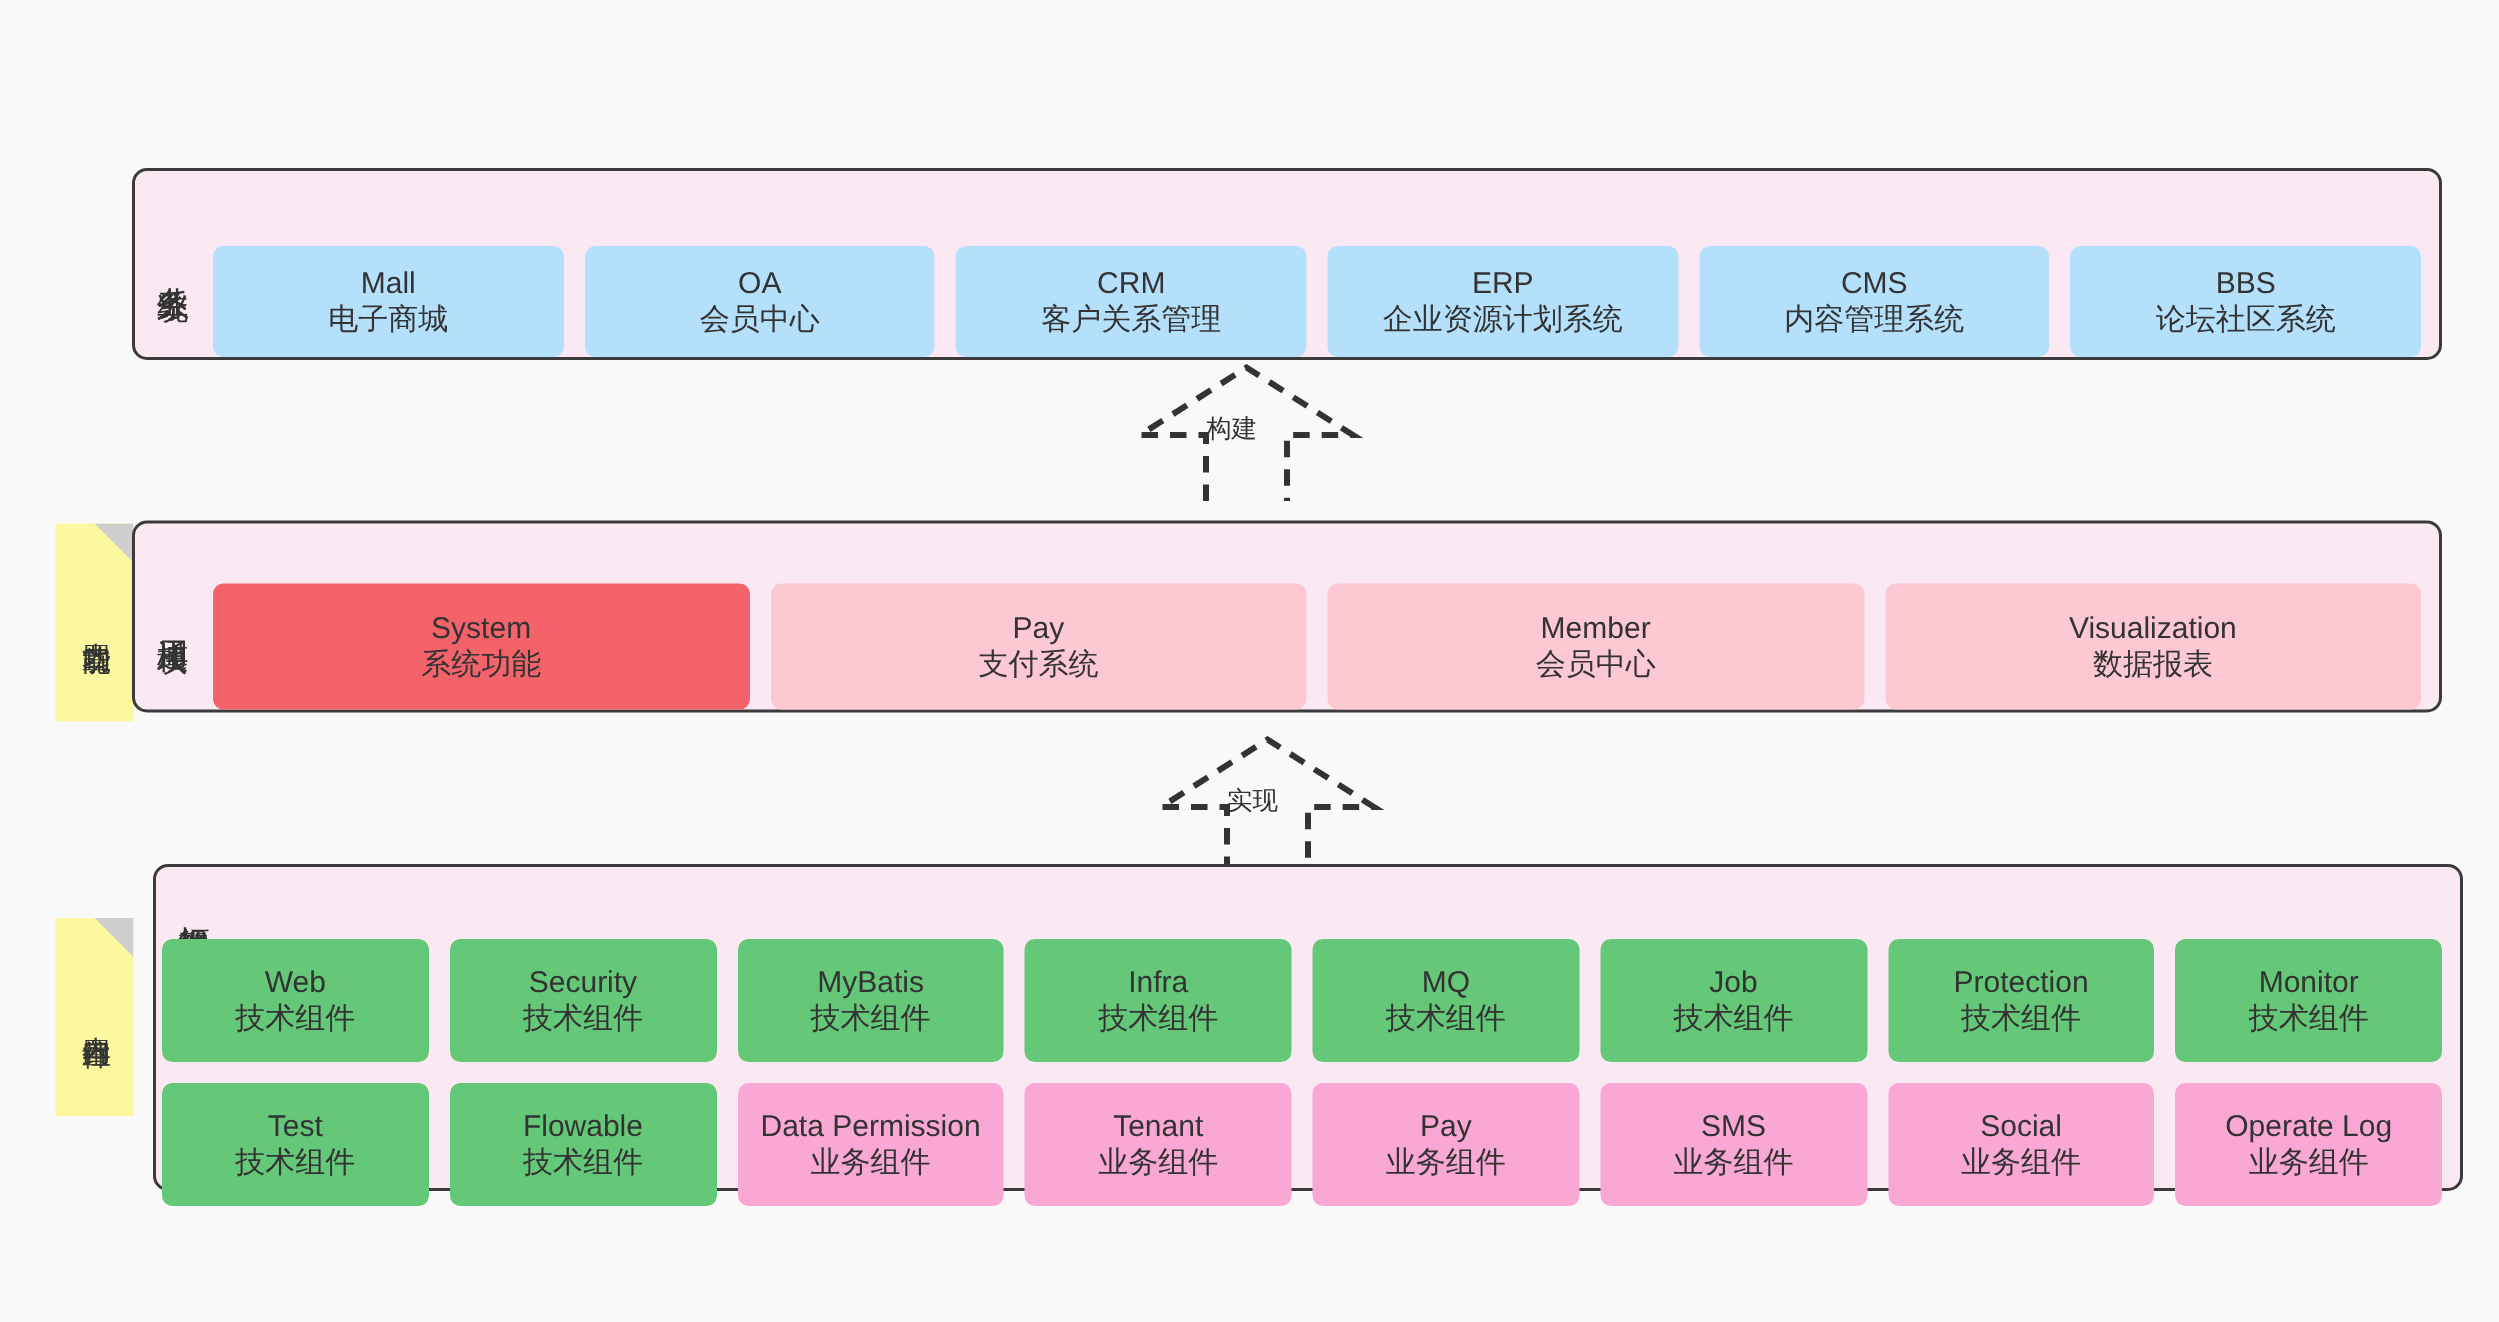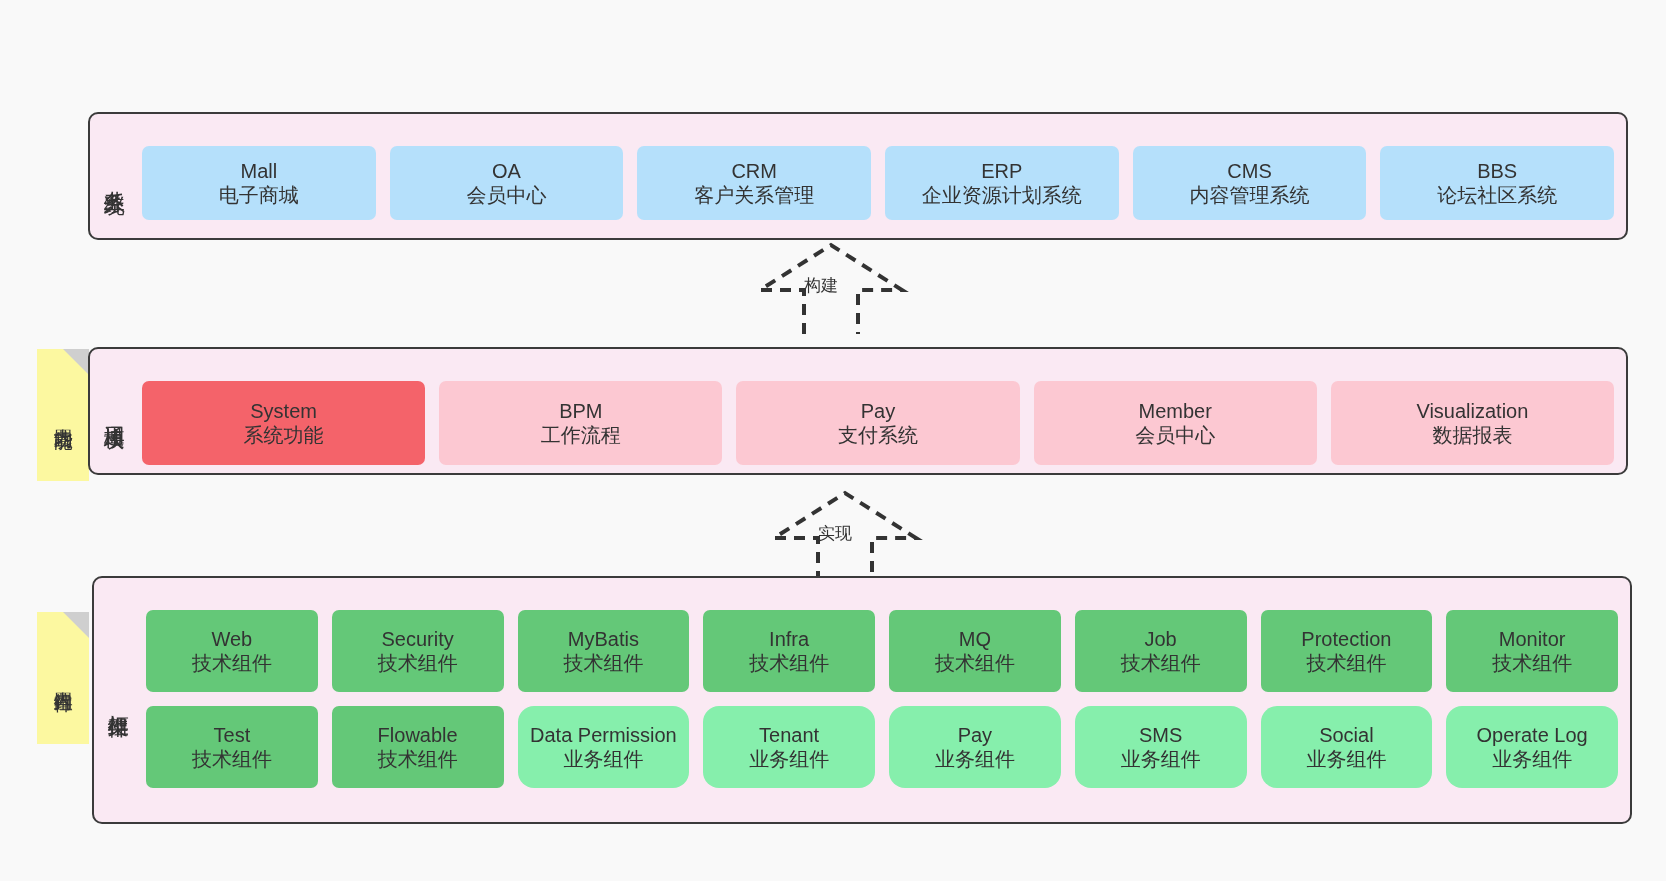--- a/index.html
+++ b/index.html
@@ -35,25 +35,24 @@
     color:#333;
     writing-mode:vertical-rl;
     text-orientation:upright;
     white-space:nowrap;
     user-select:none;
   }
   .band-body{
     flex:1 1 auto;
     display:flex;
     flex-direction:column;
-    justify-content:flex-start;
+    justify-content:flex-end;
     gap:14px;
     padding:0 12px 0 4px;
     box-sizing:border-box;
-    margin-top:32px;
   }
   .row{
     display:flex;
     gap:14px;
     align-items:stretch;
   }
   .cell{
     flex:1 1 0;
     border-radius:7px;
     display:flex;
@@ -69,30 +68,30 @@
     user-select:none;
   }
   .cell .en{display:block;}
   .cell .cn{display:block;}
 
   
   .c-blue{background:#b5e0fb;}
   .c-red{background:#f4636a;}
   .c-pink{background:#fcc8d2;}
   .c-green{background:#64c878;}
-  .c-lightgreen{background:#86efac;border-radius:16px;}
+  .c-lightgreen{background:#f9a8d4;}
 
   
   #band-business{left:88px;top:112px;width:1540px;height:128px;}
   #band-business .cell{height:74px;}
 
   #band-modules{left:88px;top:347px;width:1540px;height:128px;}
   #band-modules .cell{height:84px;}
 
-  #band-framework{left:92px;top:576px;width:1540px;height:248px;}
+  #band-framework{left:102px;top:576px;width:1540px;height:218px;flex-direction:column;}
   #band-framework .cell{height:82px;}
   #band-framework .band-body{gap:14px;}
 
   
   .tag{
     position:absolute;
     background:#fcf8a0;
     box-sizing:border-box;
     display:flex;
     align-items:center;
@@ -180,24 +179,20 @@
 
   <div class="band" id="band-modules">
     <div class="band-label">通用模块</div>
     <div class="band-body">
       <div class="row">
         <div class="cell c-red">
           <span class="en">System</span>
           <span class="cn">系统功能</span>
         </div>
         <div class="cell c-pink">
-          <span class="en">BPM</span>
-          <span class="cn">工作流程</span>
-        </div>
-        <div class="cell c-pink">
           <span class="en">Pay</span>
           <span class="cn">支付系统</span>
         </div>
         <div class="cell c-pink">
           <span class="en">Member</span>
           <span class="cn">会员中心</span>
         </div>
         <div class="cell c-pink">
           <span class="en">Visualization</span>
           <span class="cn">数据报表</span>

